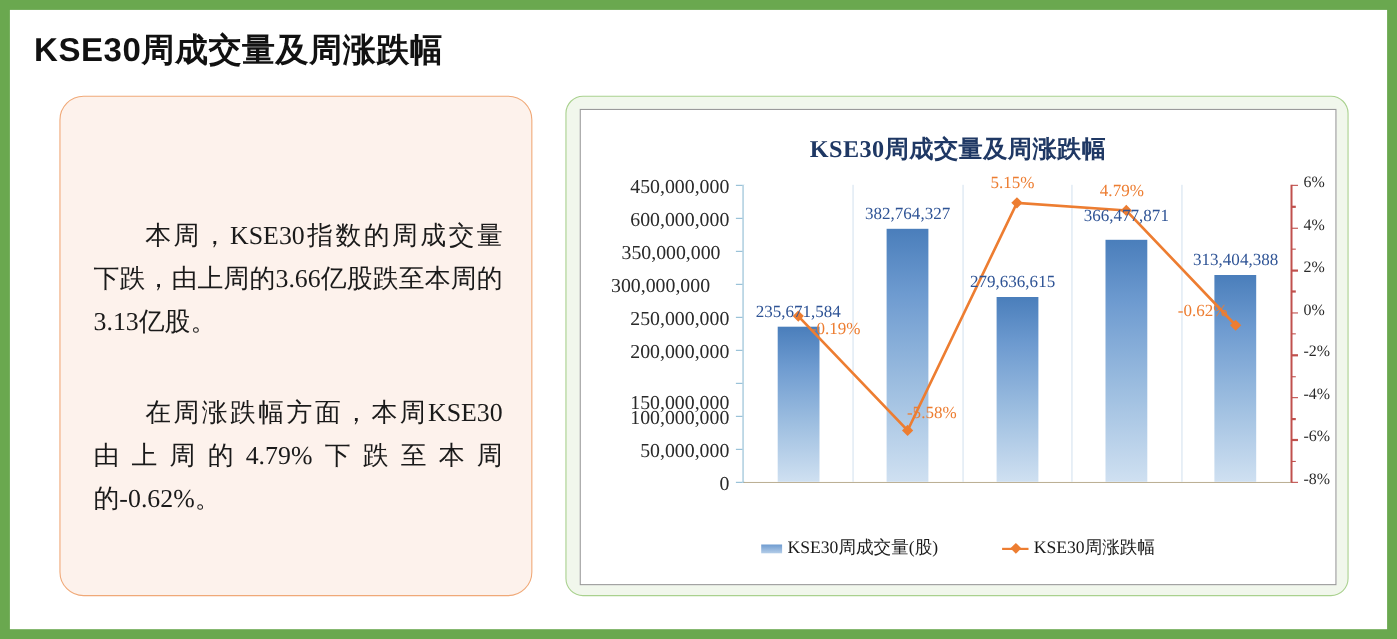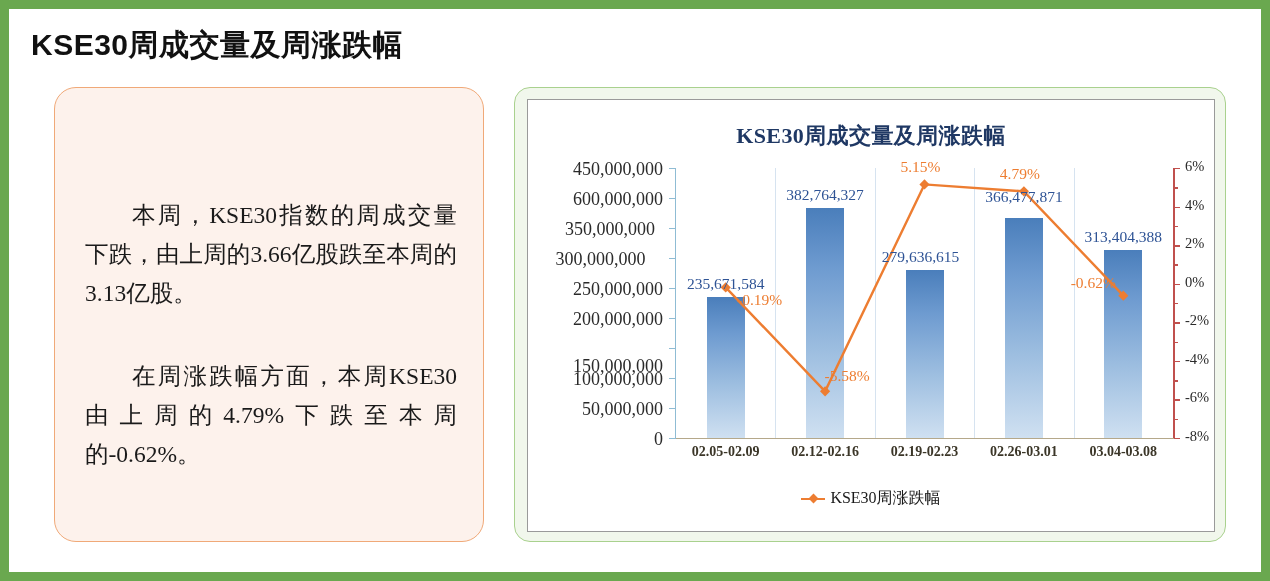--- a/index.html
+++ b/index.html
@@ -314,29 +314,26 @@
           <div class="bar-label" style="width: 152px; left: 316.5px; top: 148.218px; color: rgb(46, 83, 149);">279,636,615</div>
           <div class="bar-label" style="width: 160px; left: 415.9px; top: 88.1133px; color: rgb(46, 83, 149);">366,477,871</div>
           <div class="bar-label" style="width: 160px; left: 515.3px; top: 127.957px; color: rgb(46, 83, 149);">313,404,388</div>
           <div class="pct-label" style="width: 120px; left: 171.7px; top: 191.379px; color: rgb(237, 125, 49);">-0.19%</div>
           <div class="pct-label" style="width: 120px; left: 259.1px; top: 267.329px; color: rgb(237, 125, 49);">-5.58%</div>
           <div class="pct-label" style="width: 120px; left: 332.5px; top: 58.3929px; color: rgb(237, 125, 49);">5.15%</div>
           <div class="pct-label" style="width: 120px; left: 431.9px; top: 65.3357px; color: rgb(237, 125, 49);">4.79%</div>
           <div class="pct-label" style="width: 120px; left: 505.3px; top: 173.671px; color: rgb(237, 125, 49);">-0.62%</div>
         </div>
 
-      <div id="xlabels">
-          <div class="xlabel" style="width: 99.4px; left: 0px;">02.05-02.09</div>
-          <div class="xlabel" style="width: 99.4px; left: 99.4px;">02.12-02.16</div>
-          <div class="xlabel" style="width: 99.4px; left: 198.8px;">02.19-02.23</div>
-          <div class="xlabel" style="width: 99.4px; left: 298.2px;">02.26-03.01</div>
-          <div class="xlabel" style="width: 99.4px; left: 397.6px;">03.04-03.08</div>
-        </div>
 
       <div id="legend">
+        <div class="legend-item">
+          <span class="swatch-bar"></span>
+          <span>KSE30周成交量(股)</span>
+        </div>
         <div class="legend-item">
           <span class="swatch-line"></span>
           <span>KSE30周涨跌幅</span>
         </div>
       </div>
 
     </div>
   </div>
 
 </div>

